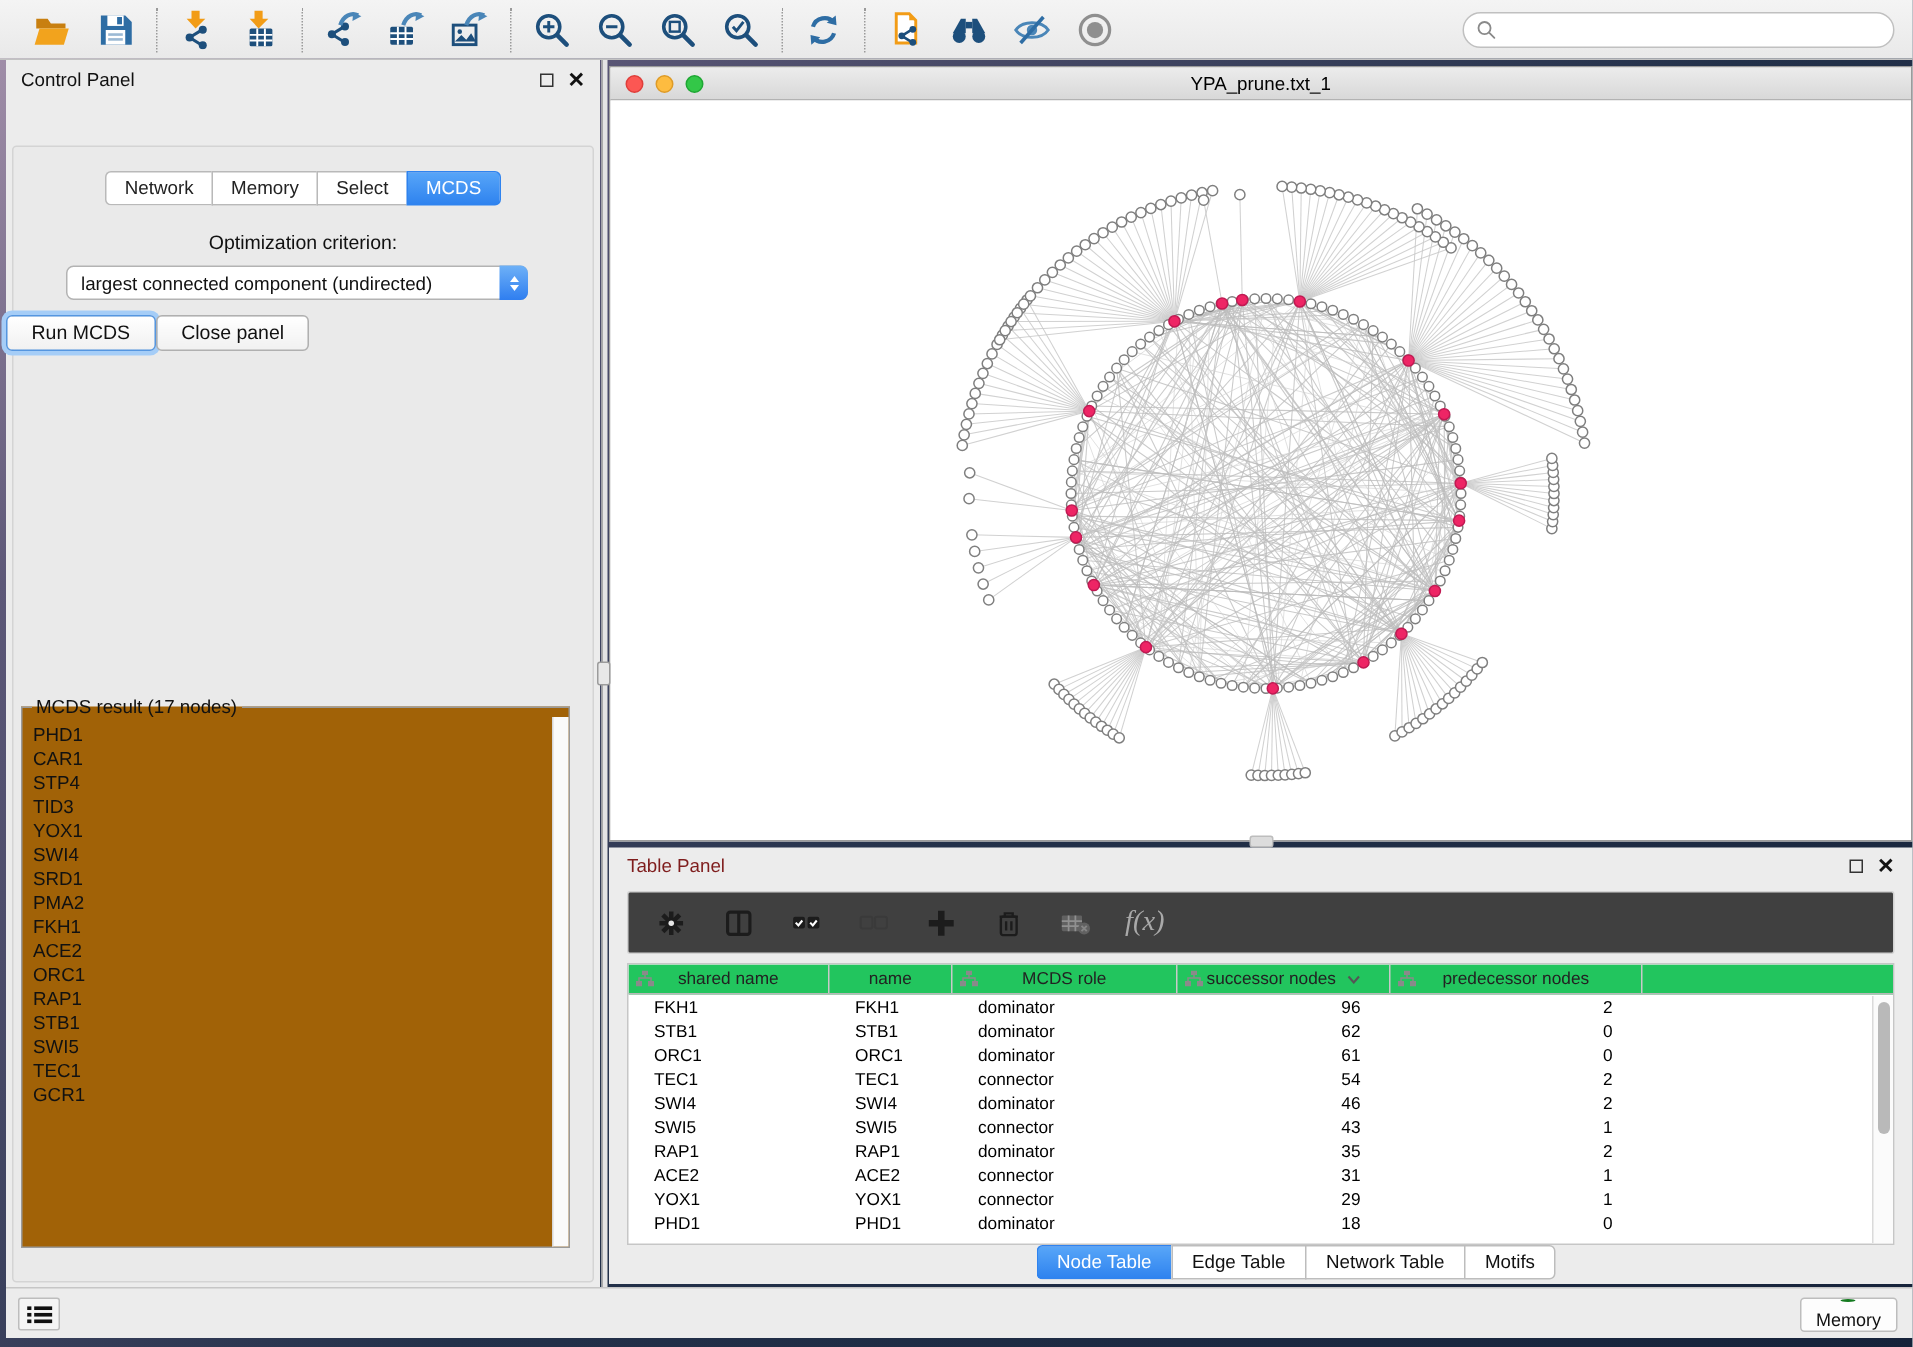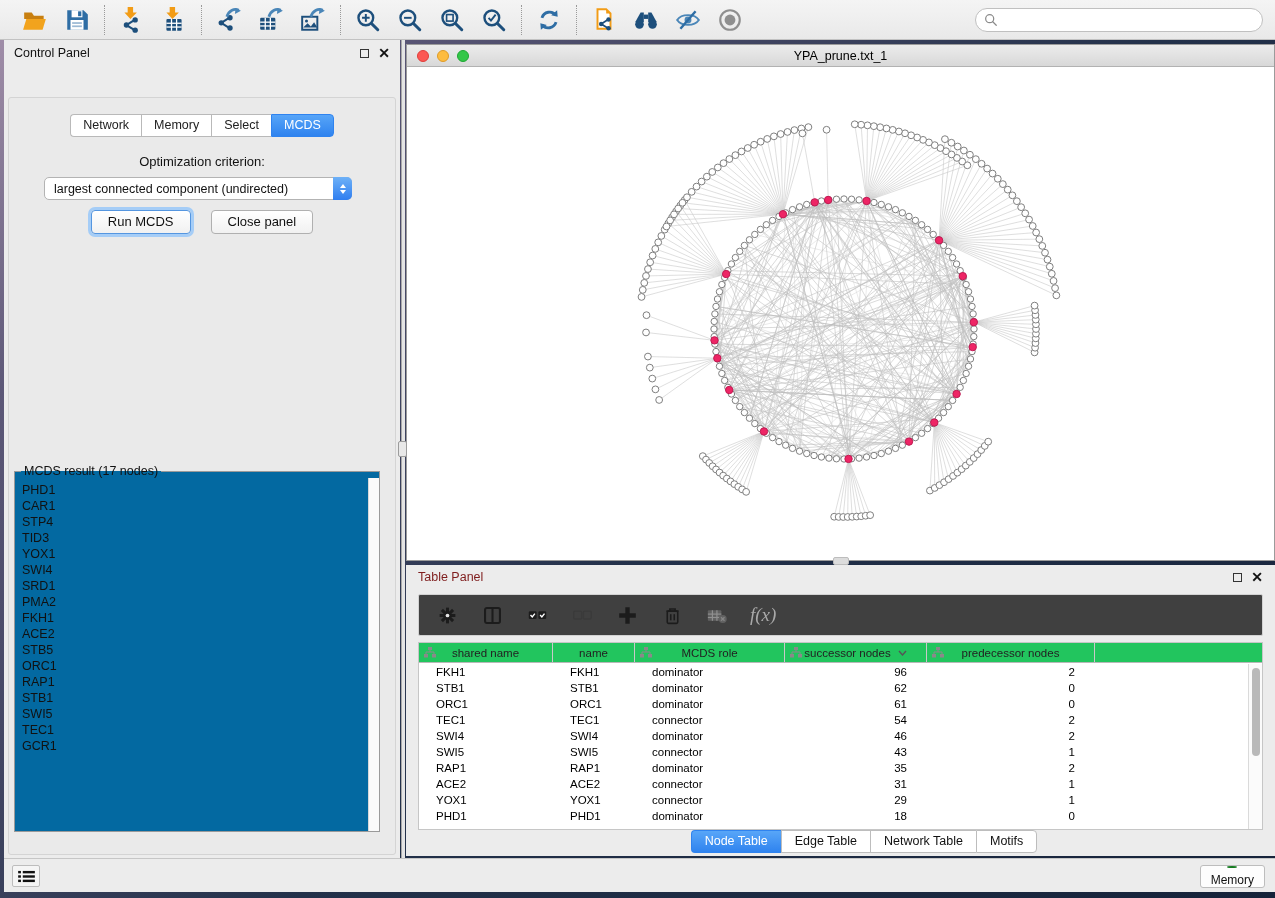--- a/index.html
+++ b/index.html
@@ -39,26 +39,26 @@
     background:#eaeaea; border:1px solid #d4d4d4; border-radius:3px; }
   .crit-label { position:absolute; top:55px; width:100%; text-align:center; font-size:13px; color:#111; }
   .combo { position:absolute; left:40px; top:78px; width:308px; height:23px; background:#fff;
     border:1px solid #b3b3b3; border-radius:5px; display:flex; align-items:center; }
   .combo-value { flex:1; padding-left:9px; font-size:12.5px; color:#111; white-space:nowrap; }
   .combo-stepper { width:19px; height:23px; margin-right:-1px; border-radius:0 5px 5px 0;
     background:linear-gradient(#6eb1f7,#2f7ef0); display:flex; flex-direction:column;
     align-items:center; justify-content:center; gap:2px; }
   .arr-up { width:0;height:0;border-left:3.5px solid transparent;border-right:3.5px solid transparent;border-bottom:4.5px solid #fff; }
   .arr-dn { width:0;height:0;border-left:3.5px solid transparent;border-right:3.5px solid transparent;border-top:4.5px solid #fff; }
-  .btn-row { position:absolute; top:112px; width:100%; display:flex; justify-content:center; gap:20px; }
+  .btn-row { position:absolute; top:112px; width:100%; display:flex; gap:0; }
   .cp-btn { background:linear-gradient(#fff,#f1f1f1); border:1px solid #b0b0b0; border-radius:4px;
     font-size:13px; padding:3px 16px 4px; color:#111; font-family:"Liberation Sans",sans-serif; }
   .cp-btn.focused { box-shadow:0 0 0 3px #a5cdf7; border-color:#5596e0; }
   .result-box { position:absolute; left:10px; top:404px; width:366px; height:368px;
-    border:1px solid #9a9a9a; background:#0369a1; }
+    border:1px solid #9a9a9a; background:#a16207; }
   .result-box legend { margin-left:6px; padding:0 3px; font-size:12.5px; color:#111; }
   .mcds-list { position:absolute; left:1px; top:2px; bottom:1px; right:12px; overflow:hidden;
     padding:2px 0 0 6px; }
   .mcds-item { font-size:12.5px; line-height:16px; color:#111; }
   .list-scroll { position:absolute; top:0; right:0; bottom:0; width:11px; background:#fafafa;
     border-left:1px solid #d8d8d8; }
   
   .v-split { position:absolute; left:401px; top:40px; width:4px; height:818px; background:#e4e4e4;
     border-left:1px solid #a9a9a9; }
   .v-grip { position:absolute; left:398px; top:441px; width:9px; height:16px; background:#e8e8e8;
@@ -340,21 +340,20 @@
           <div class="mcds-item">PHD1</div>
           <div class="mcds-item">CAR1</div>
           <div class="mcds-item">STP4</div>
           <div class="mcds-item">TID3</div>
           <div class="mcds-item">YOX1</div>
           <div class="mcds-item">SWI4</div>
           <div class="mcds-item">SRD1</div>
           <div class="mcds-item">PMA2</div>
           <div class="mcds-item">FKH1</div>
           <div class="mcds-item">ACE2</div>
-          <div class="mcds-item">STB5</div>
           <div class="mcds-item">ORC1</div>
           <div class="mcds-item">RAP1</div>
           <div class="mcds-item">STB1</div>
           <div class="mcds-item">SWI5</div>
           <div class="mcds-item">TEC1</div>
           <div class="mcds-item">GCR1</div>
         </div>
       <div class="list-scroll"></div>
     </div>
   </fieldset>

